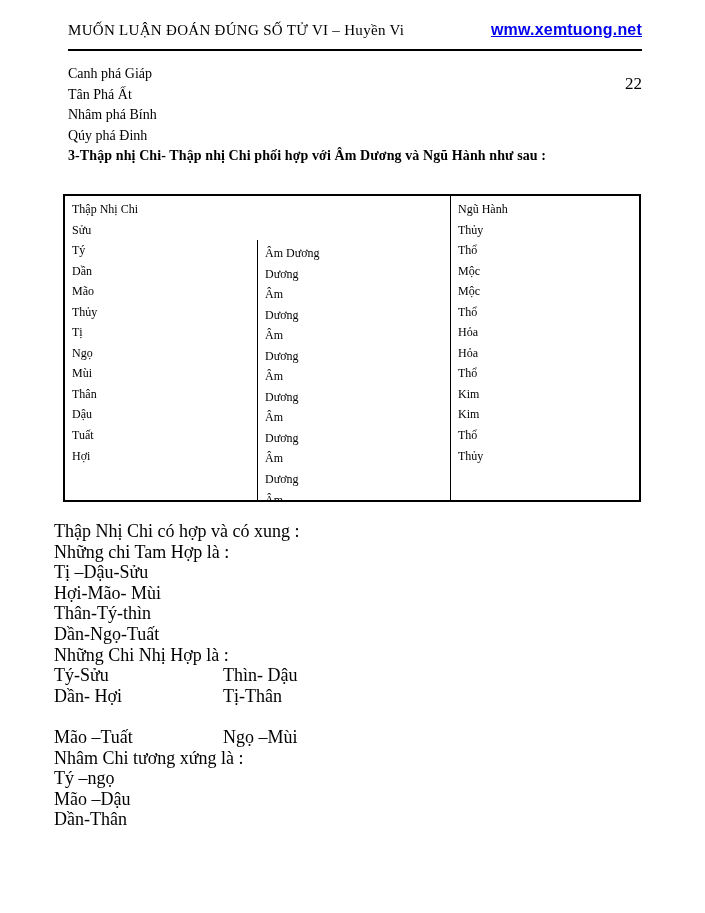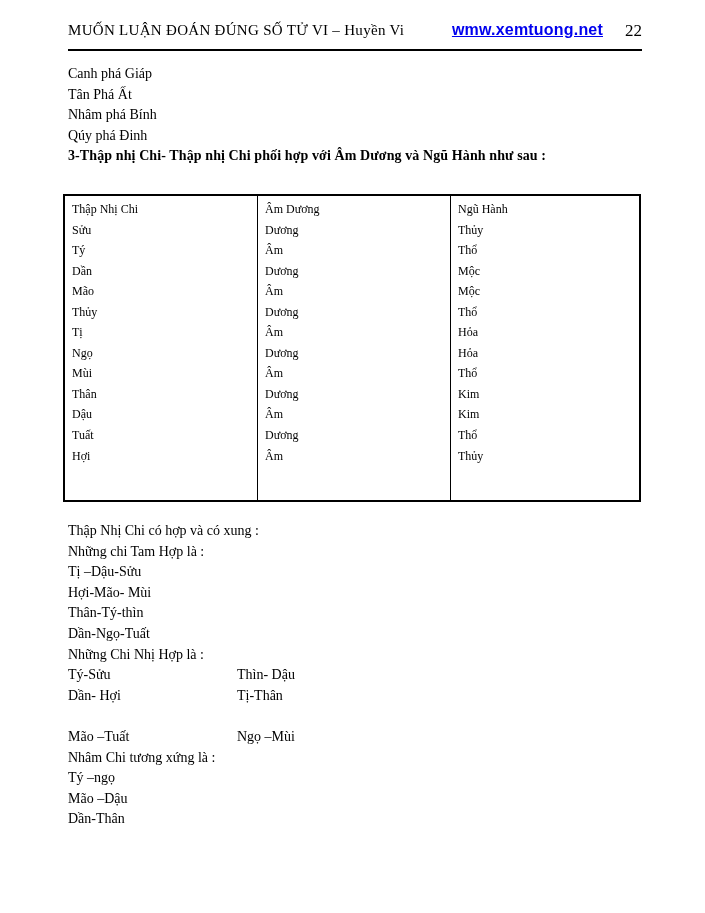--- a/index.html
+++ b/index.html
@@ -30,22 +30,23 @@
     justify-content: space-between;
     align-items: baseline;
     white-space: nowrap;
   }
   .doc-title {
     font-size: 15px;
     letter-spacing: 0.3px;
   }
   .header-right {
     display: flex;
-    align-items: flex-start;
-    gap: 22px;
+    align-items: flex-end;
+    gap: 35px;
+    flex-direction: column;
   }
   .site-link {
     font-family: "Liberation Sans", sans-serif;
     font-weight: bold;
     font-size: 16px;
     color: #0000ee;
     text-decoration: underline;
     letter-spacing: 0.2px;
     cursor: pointer;
   }
@@ -87,28 +88,28 @@
     line-height: 20.55px;
     background: #ffffff;
   }
   .chi-col {
     box-sizing: border-box;
     padding: 3px 0 0 7px;
     white-space: nowrap;
     overflow: hidden;
   }
   .chi-col.c1 { width: 192px; }
-  .chi-col.c2 { width: 193px; border-left: 1px solid #000000; }
+  .chi-col.c2 { width: 193px; border-left: 1px solid #000000; margin-top: 44px; }
   .chi-col.c3 { flex: 1;      border-left: 1px solid #000000; }
   
   .below {
     position: absolute;
-    left: 68px;
+    left: 54px;
     top: 521px;
-    font-size: 14px;
+    font-size: 18px;
     line-height: 20.6px;
     white-space: nowrap;
   }
   .pair-row { display: flex; }
   .pair-left {
     display: inline-block;
     width: 169px;
   }
   .blank-line { height: 20.6px; }
 </style>

